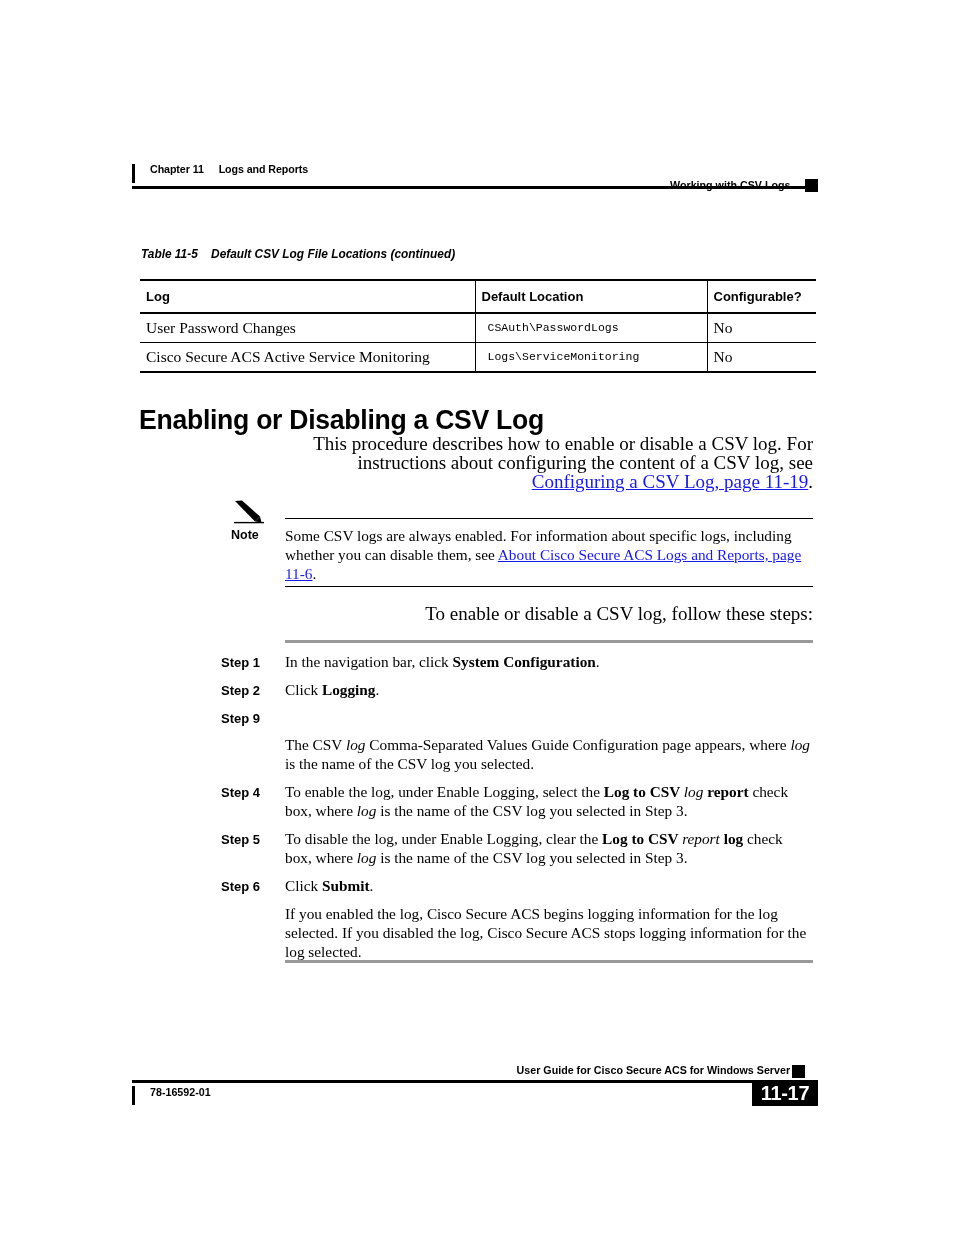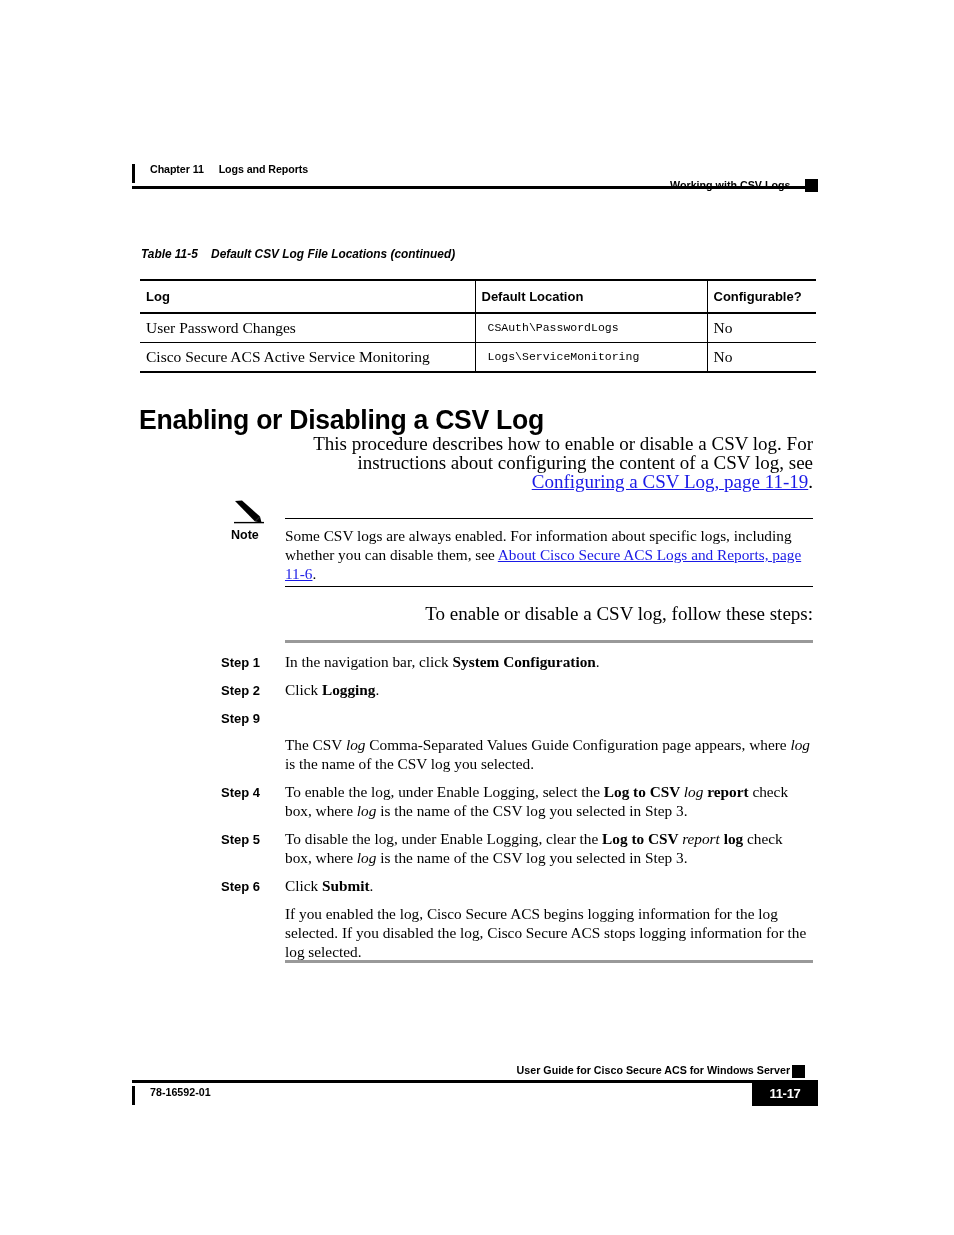--- a/index.html
+++ b/index.html
@@ -329,21 +329,21 @@
   .footer-pagebox {
     position: absolute;
     left: 620px;
     top: 16px;
     width: 66px;
     height: 26px;
     background: #000;
     color: #ffffff;
     font-family: "Liberation Sans", "DejaVu Sans", sans-serif;
     font-weight: bold;
-    font-size: 13px;
+    font-size: 20px;
     display: flex;
     align-items: center;
     justify-content: center;
     letter-spacing: -0.3px;
   }
 </style>
 </head>
 <body>
 
 <div class="page">

